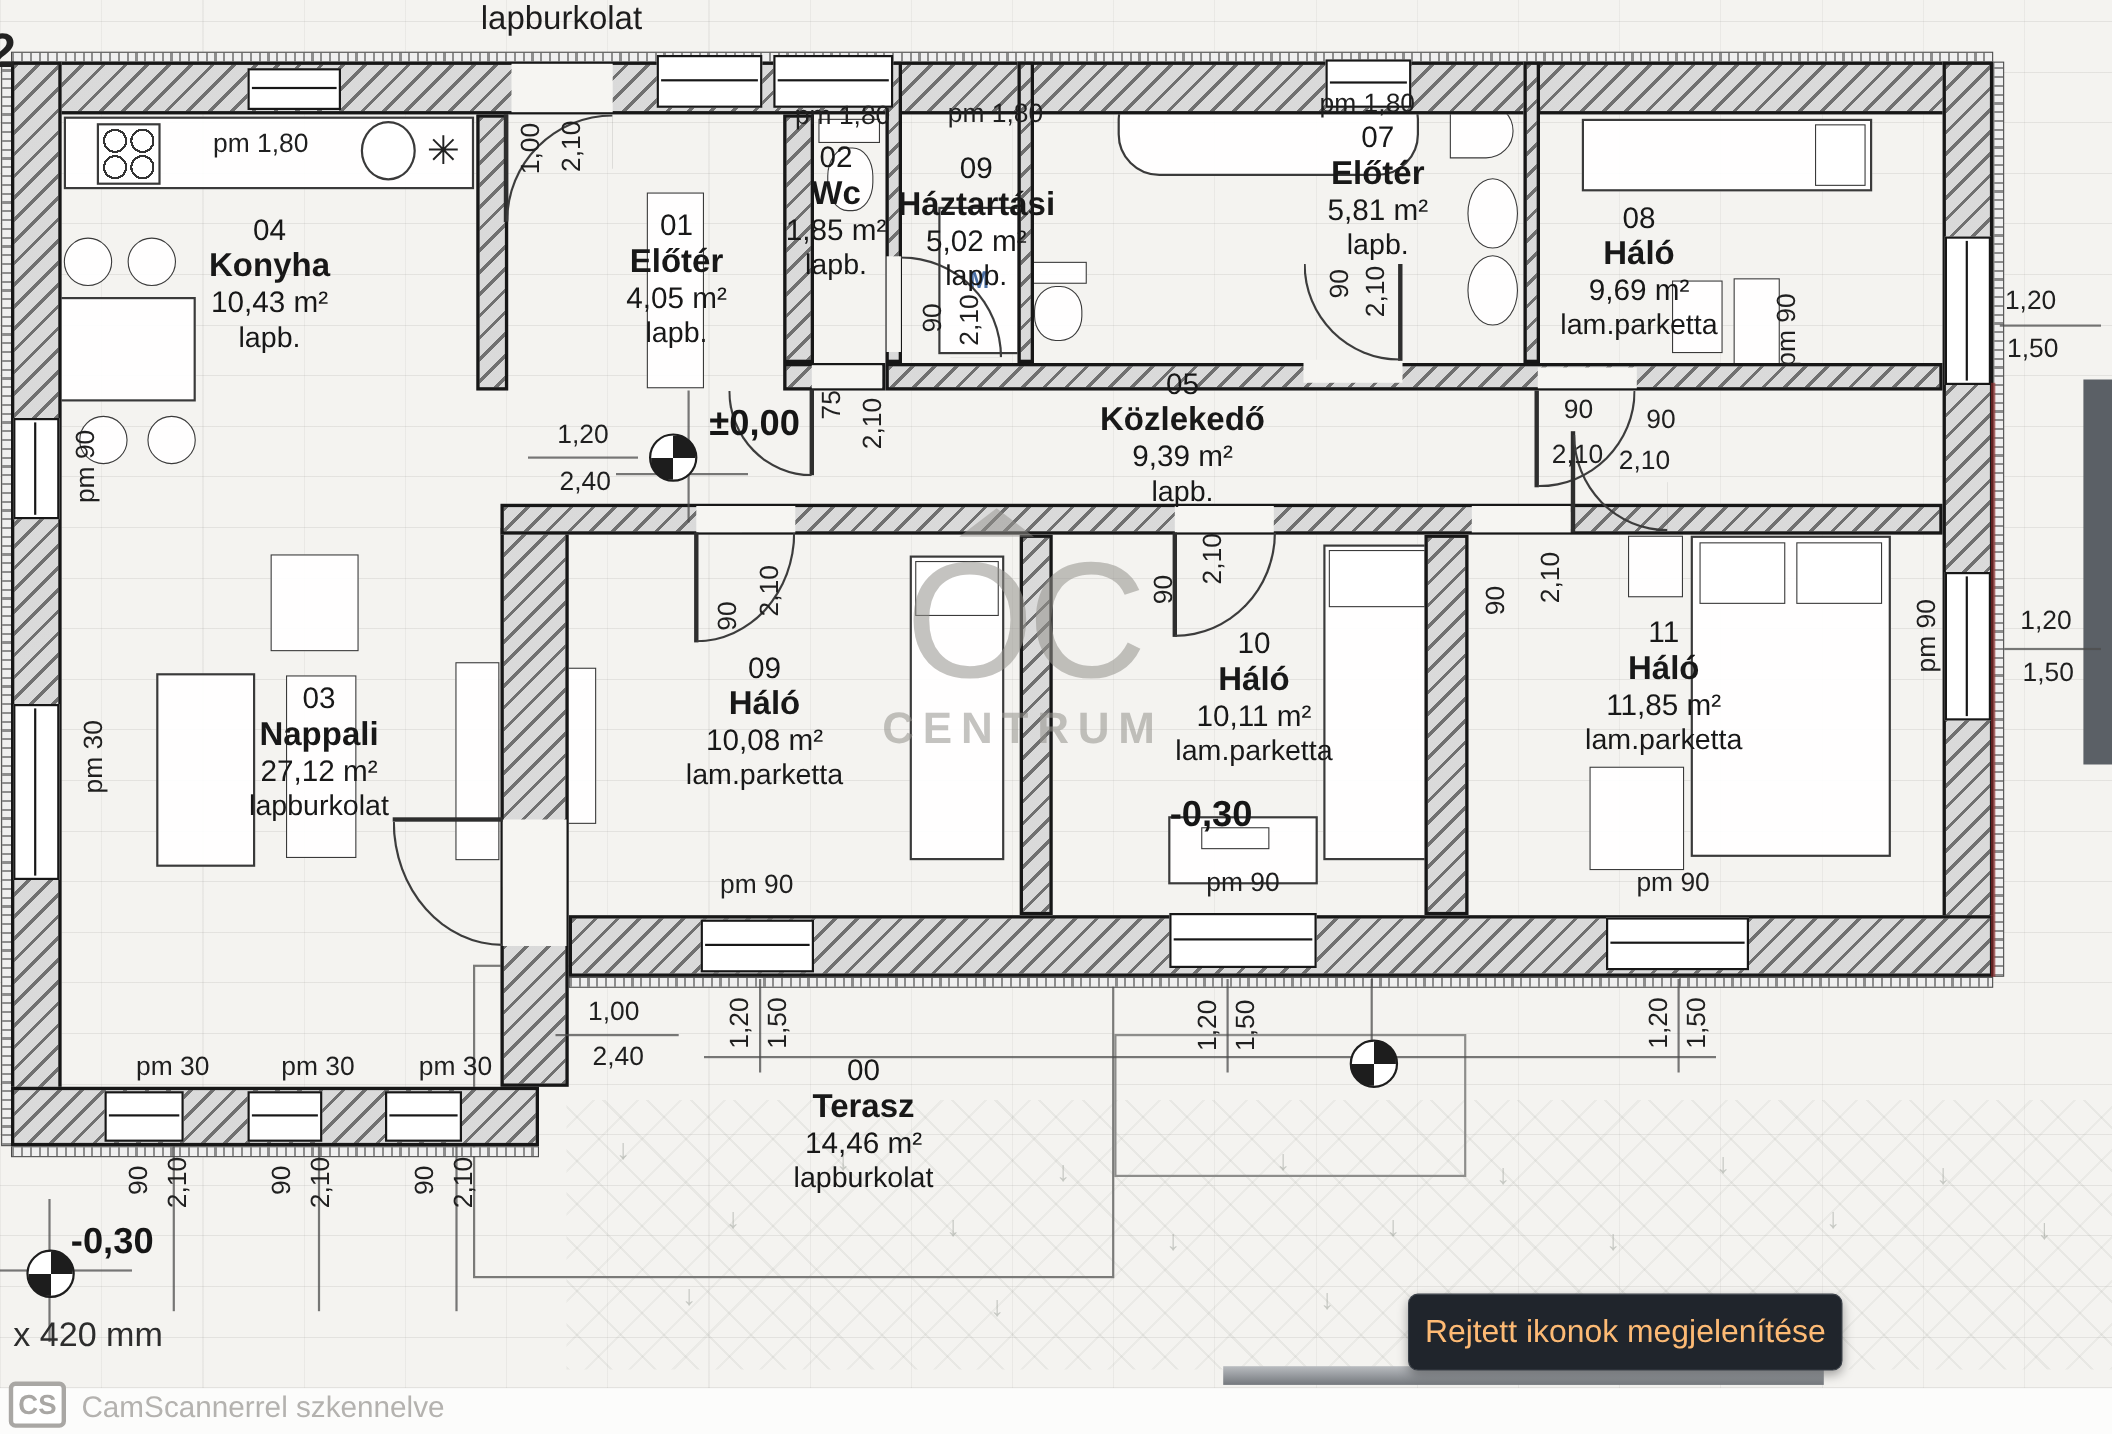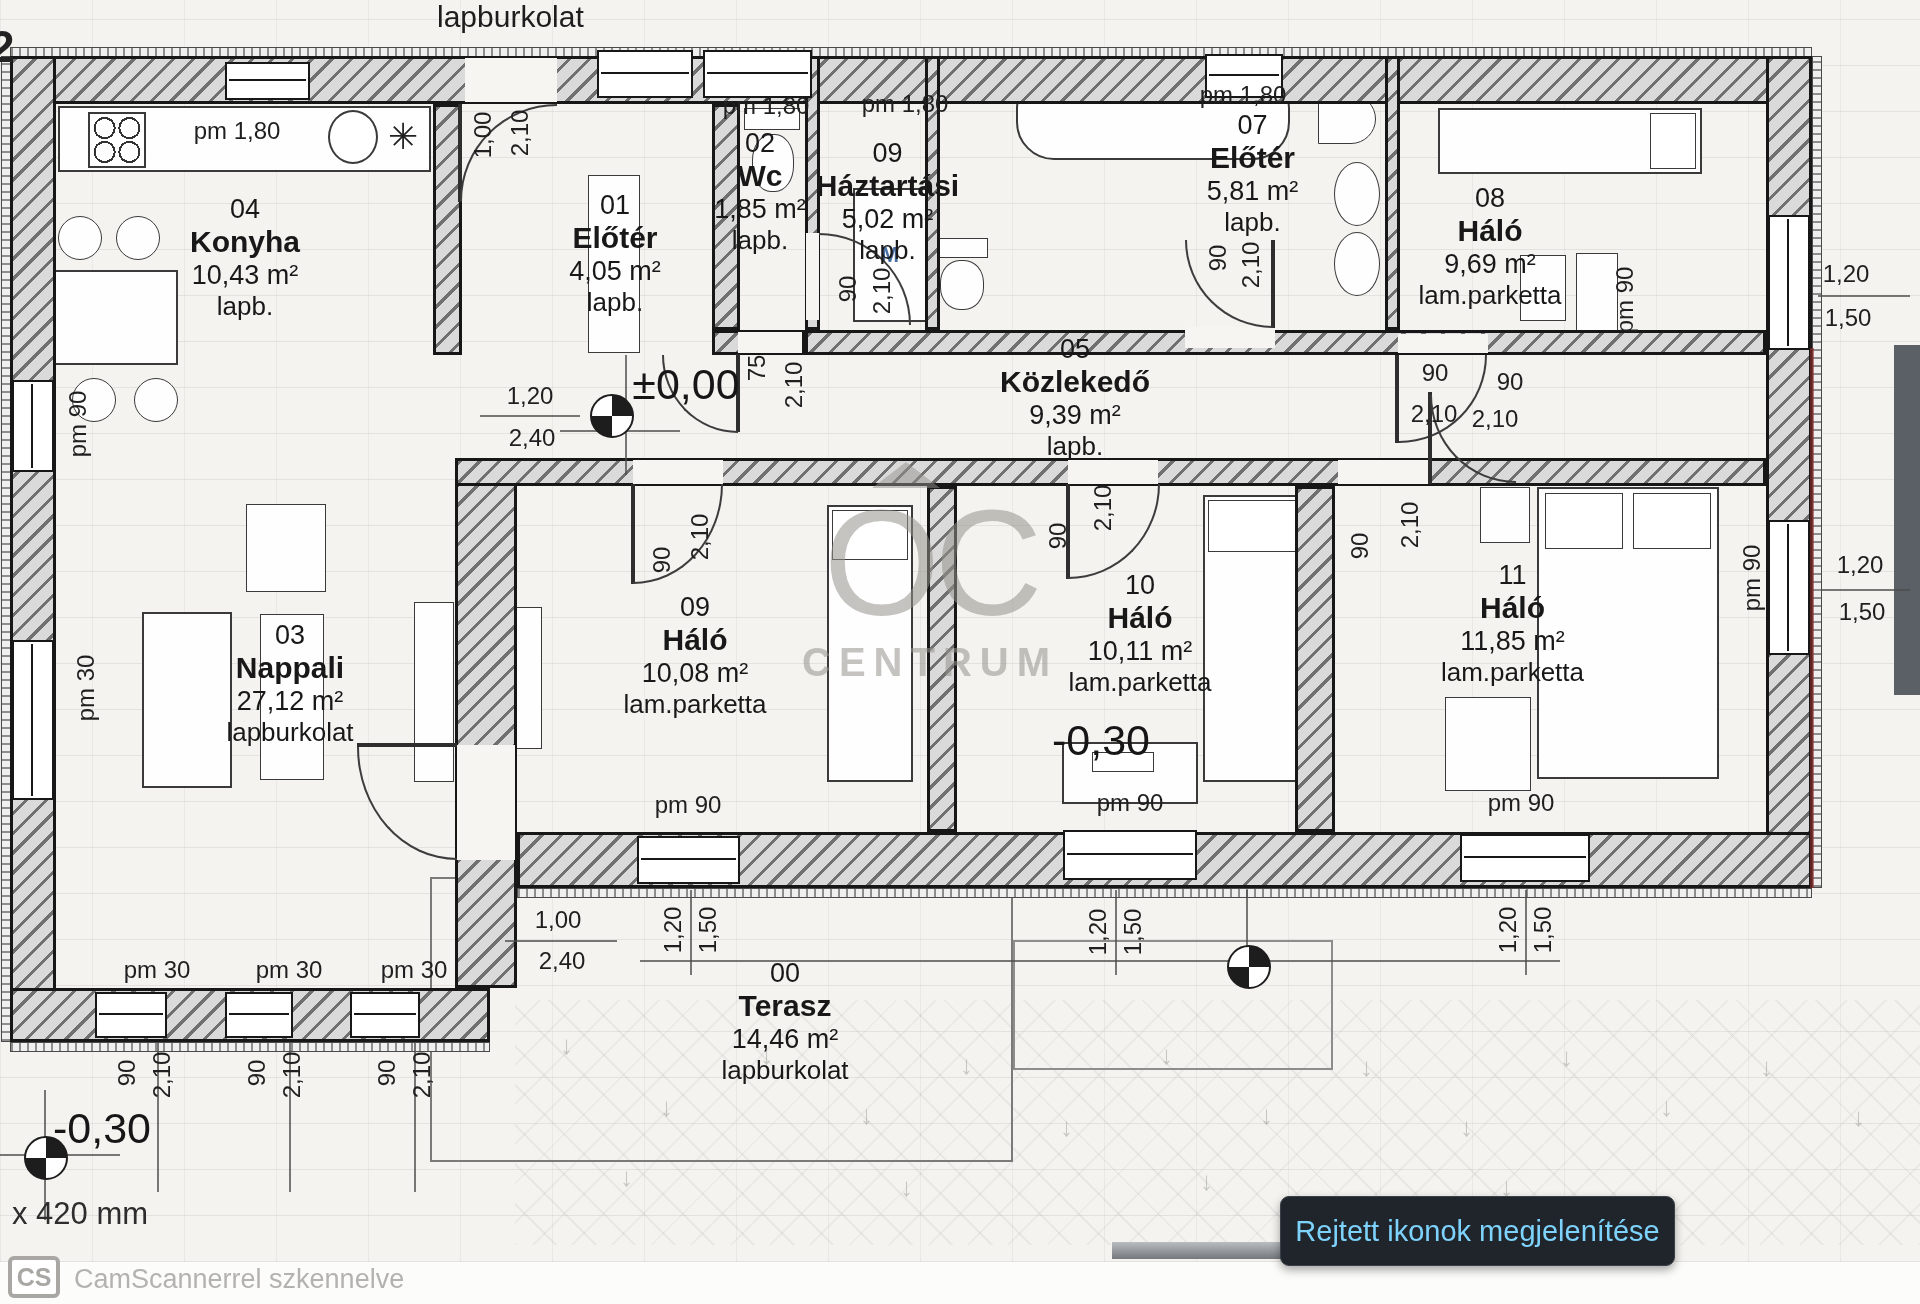--- a/index.html
+++ b/index.html
@@ -33,21 +33,21 @@
   .furn{position:absolute;box-sizing:border-box;border:2px solid #3a3a3a;background:rgba(255,255,255,.92);z-index:4;}
   .furn.round{border-radius:50%;}
   .furn.thin{border-width:1.5px;}
   
   .roomlbl{position:absolute;text-align:center;color:#181818;line-height:1.16;font-size:27px;z-index:8;}
   .roomlbl .name{font-weight:bold;font-size:30px;}
   .roomlbl .floor{font-size:26px;}
   .dim{position:absolute;font-size:24px;color:#1f1f1f;white-space:nowrap;
        transform:translate(-50%,-50%);z-index:8;}
   .dim.rot{transform:translate(-50%,-50%) rotate(-90deg);}
-  .lvltxt{position:absolute;font-size:43px;font-weight:normal;color:#161616;white-space:nowrap;
+  .lvltxt{position:absolute;font-size:33px;font-weight:bold;color:#161616;white-space:nowrap;
        transform:translate(-50%,-50%);z-index:8;}
   .lvl{position:absolute;width:40px;height:40px;border-radius:50%;border:2px solid #1d1d1d;z-index:8;
     background:conic-gradient(#1d1d1d 0 90deg,#fff 90deg 180deg,#1d1d1d 180deg 270deg,#fff 270deg 360deg);}
   .dimline{position:absolute;background:#4c4c4c;z-index:6;opacity:.75;}
   
   #terasz-outline{position:absolute;box-sizing:border-box;border:2px solid #7a7a78;z-index:2;}
   #path-outline{position:absolute;box-sizing:border-box;border:2px solid #8d8d8b;z-index:2;}
   #grass{position:absolute;z-index:1;
     background-image:
       repeating-linear-gradient(45deg, rgba(125,130,120,.10) 0 2px, transparent 2px 28px),
@@ -64,21 +64,21 @@
   #cslogo{position:absolute;left:8px;top:1256px;width:52px;height:42px;box-sizing:border-box;
      border:4px solid #a9a7a4;border-radius:6px;color:#a9a7a4;font-weight:bold;font-size:25px;
      display:flex;align-items:center;justify-content:center;z-index:10;background:#fff;}
   #cstext{position:absolute;left:74px;top:1264px;font-size:27px;color:#b4b2af;z-index:10;}
   #papersize{position:absolute;left:12px;top:1196px;font-size:31px;color:#2d2d2d;z-index:10;}
   #leftpartial{position:absolute;left:-10px;top:22px;font-size:44px;font-weight:bold;color:#222;z-index:8;}
   #toplabel{position:absolute;left:437px;top:0px;font-size:30px;color:#1d1d1d;z-index:8;}
   
   #tooltip{position:absolute;left:1280px;top:1176px;width:393px;height:68px;background:#20252c;
      border:1px solid #3a4048;border-radius:9px;box-shadow:0 4px 10px rgba(0,0,0,.35);
-     color:#7dd3fc;font-size:29px;display:flex;align-items:center;justify-content:center;z-index:11;margin-top:20px;}
+     color:#fdba74;font-size:29px;display:flex;align-items:center;justify-content:center;z-index:11;}
   #traybar{position:absolute;left:1112px;top:1242px;width:546px;height:17px;z-index:10;
      background:linear-gradient(180deg,#b9bcc0,#74787d);}
   #sliver{position:absolute;left:1894px;top:345px;width:26px;height:350px;background:#5b6066;z-index:3;}
   #redline{position:absolute;left:1810px;top:348px;width:4px;height:540px;background:rgba(150,42,42,.6);z-index:6;}
   
   #stove{background-image:
      radial-gradient(circle at 27% 27%, transparent 9px, #333 9px 11px, transparent 11px),
      radial-gradient(circle at 73% 27%, transparent 9px, #333 9px 11px, transparent 11px),
      radial-gradient(circle at 27% 73%, transparent 9px, #333 9px 11px, transparent 11px),
      radial-gradient(circle at 73% 73%, transparent 9px, #333 9px 11px, transparent 11px);}

